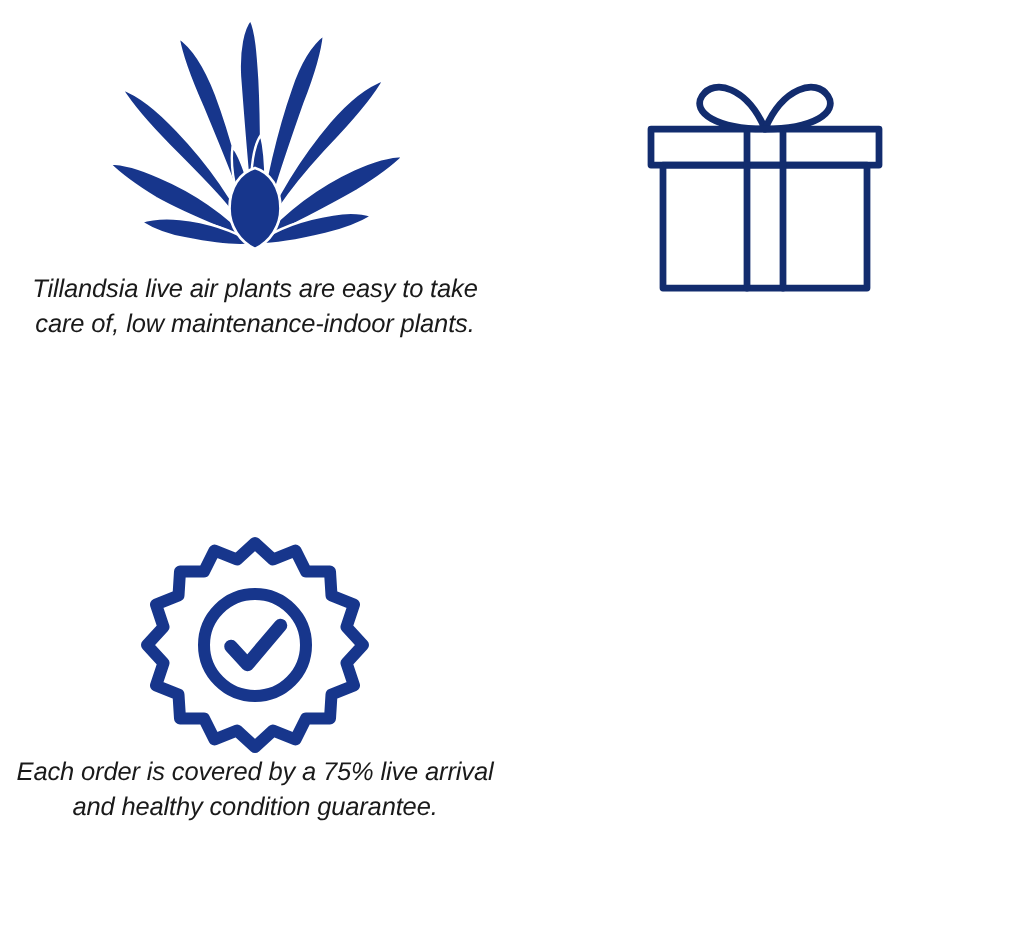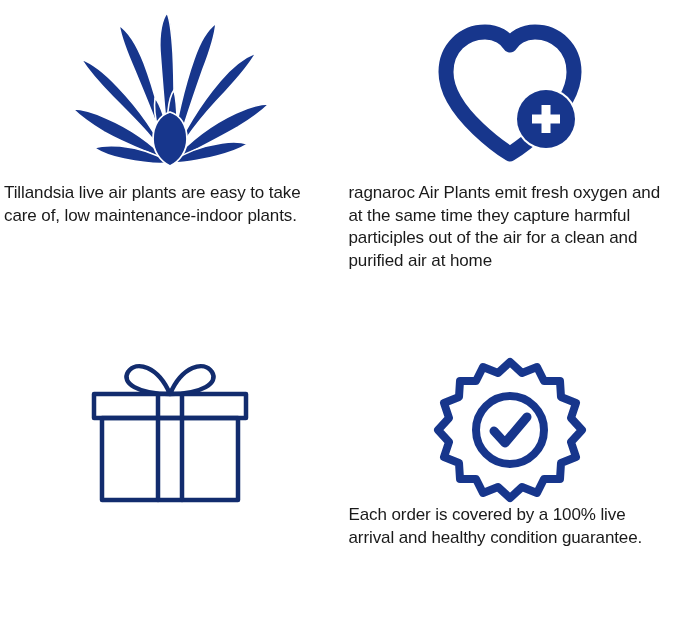--- a/index.html
+++ b/index.html
@@ -38,22 +38,24 @@
 
   .cell-plant .icon-wrap { height: 178px; padding-top: 4px; }
   .cell-heart .icon-wrap { height: 178px; padding-top: 4px; }
   .cell-gift  .icon-wrap { height: 196px; padding-top: 50px; box-sizing: border-box; }
   .cell-badge .icon-wrap { height: 196px; padding-top: 50px; box-sizing: border-box; }
 
   .caption {
     font-size: 17px;
     line-height: 22.5px;
     color: #1a1a1a;
+    text-align: center;
     letter-spacing: -0.1px;
     margin: 0;
+    font-style: italic;
   }
   .cell-plant .caption { width: 332px; }
   .cell-heart .caption { width: 322px; }
   .cell-gift  .caption { width: 310px; }
   .cell-badge .caption { width: 322px; }
 </style>
 </head>
 <body>
 
 <div class="feature-grid">
@@ -73,31 +75,20 @@
           <path d="M99 151 C86 143 69 137 50 135 C39 134 30 135 24 137 C32 142 42 146 54 148 C74 152 90 153 98 152 Z"></path>
           <path d="M100 152 C97 136 96 118 98 100 C99 90 101 83 104 79 C106 87 107 99 107 111 C107 129 104 144 103 152 Z"></path>
           <path d="M100 152 C101 137 99 121 94 106 C91 97 88 90 85 87 C84 95 85 107 88 118 C92 134 97 147 99 152 Z"></path>
         </g>
         <path d="M100 155 C90 150 83 140 83 128 C83 114 90 104 100 101 C110 104 117 114 117 128 C117 140 110 150 100 155 Z" fill="#17368C" stroke="#ffffff" stroke-width="1.8"></path>
       </svg>
     </div>
     <p class="caption">Tillandsia live air plants are easy to take care of, low maintenance-indoor plants.</p>
   </div>
 
-  <div class="feature-cell cell-heart">
-    <div class="icon-wrap">
-      <svg width="160" height="150" viewBox="0 0 160 150" aria-hidden="true">
-        <path d="M80 136 C80 136 16 96 16 54 C16 30 34 14 55 14 C67 14 76 20 80 27 C84 20 93 14 105 14 C126 14 144 30 144 54 C144 96 80 136 80 136 Z" fill="none" stroke="#17368C" stroke-width="15" stroke-linejoin="round" stroke-linecap="round"></path>
-        <circle cx="116" cy="101" r="31" fill="#ffffff"></circle>
-        <circle cx="116" cy="101" r="29" fill="#17368C"></circle>
-        <path d="M116 87 L116 115 M102 101 L130 101" stroke="#ffffff" stroke-width="9" stroke-linecap="butt"></path>
-      </svg>
-    </div>
-    <p class="caption">ragnaroc Air Plants emit fresh oxygen and at the same time they capture harmful participles out of the air for a clean and purified air at home</p>
-  </div>
 
   <div class="feature-cell cell-gift">
     <div class="icon-wrap">
       <svg width="180" height="150" viewBox="0 0 180 150" aria-hidden="true">
         <g fill="none" stroke="#122C6E" stroke-width="4.5" stroke-linejoin="round" stroke-linecap="round">
           <path d="M90 38 C78 10 56 4 48 16 C41 27 58 38 90 38 Z"></path>
           <path d="M90 38 C102 10 124 4 132 16 C139 27 122 38 90 38 Z"></path>
           <rect x="14" y="38" width="152" height="24"></rect>
           <rect x="22" y="62" width="136" height="82"></rect>
           <line x1="78" y1="38" x2="78" y2="62"></line>
@@ -110,16 +101,16 @@
   </div>
 
   <div class="feature-cell cell-badge">
     <div class="icon-wrap">
       <svg width="160" height="150" viewBox="0 0 160 150" aria-hidden="true">
         <path d="M80 6 L92 17 L107 11 L114 25 L130 25 L131 41 L146 47 L141 62 L152 74 L141 86 L146 101 L131 107 L130 123 L114 123 L107 137 L92 131 L80 142 L68 131 L53 137 L46 123 L30 123 L29 107 L14 101 L19 86 L8 74 L19 62 L14 47 L29 41 L30 25 L46 25 L53 11 L68 17 Z" fill="none" stroke="#17368C" stroke-width="8" stroke-linejoin="round"></path>
         <circle cx="80" cy="74" r="34" fill="none" stroke="#17368C" stroke-width="8"></circle>
         <path d="M64 75 L75 87 L97 61" fill="none" stroke="#17368C" stroke-width="9" stroke-linecap="round" stroke-linejoin="round"></path>
       </svg>
     </div>
-    <p class="caption">Each order is covered by a 100% live arrival and healthy condition guarantee.</p>
+    <p class="caption">Each order is covered by a 75% live arrival and healthy condition guarantee.</p>
   </div>
 
 </div>
 
 </body></html>

